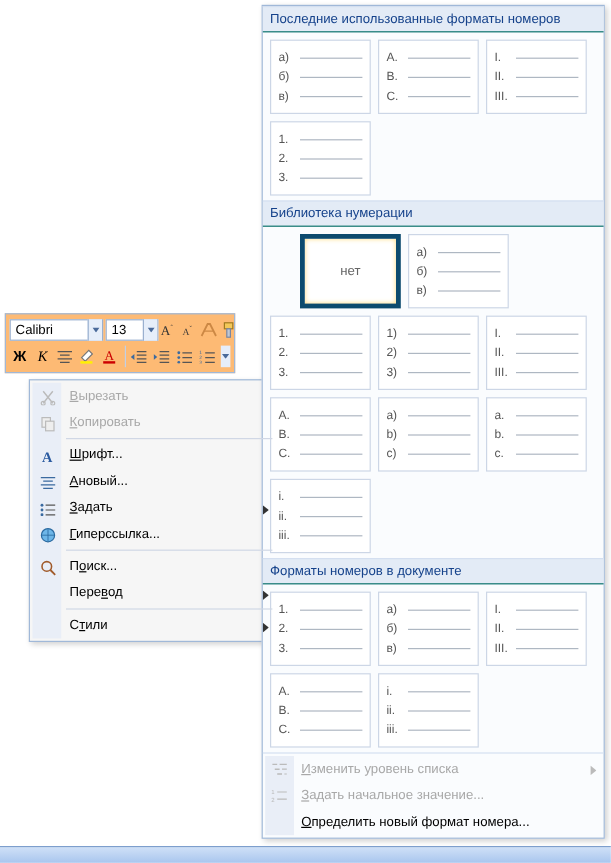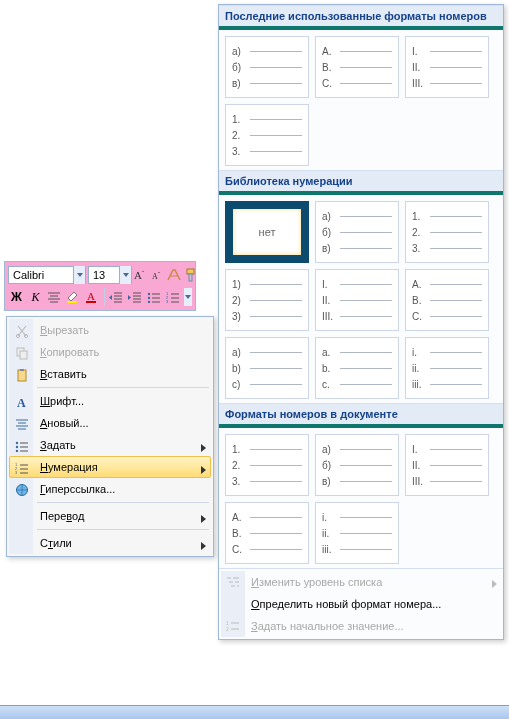--- a/index.html
+++ b/index.html
@@ -13,21 +13,21 @@
     position: relative;
     overflow: hidden;
   }
   
   .toolbar {
     position: absolute;
     left: 4px;
     top: 261px;
     width: 192px;
     border: 1px solid #a0b8d8;
-    background: #f9a8d4;
+    background: #fdba74;
     padding: 2px;
   }
   .toolbar-row { display: flex; align-items: center; gap: 2px; padding: 1px; height: 22px; }
   .font-box {
     border: 1px solid #9ab0cf;
     background: #fff;
     height: 18px;
     display: flex;
     align-items: center;
   }
@@ -37,21 +37,21 @@
     width: 12px; height: 18px; display: flex; align-items: center; justify-content: center;
     border-left: 1px solid #9ab0cf; background: #e6eefa;
   }
   .drop-btn svg { width: 6px; height: 4px; }
   .tb-btn { width: 20px; height: 20px; display:flex; align-items:center; justify-content:center; }
   .sep { width:1px; height:18px; background:#c2d0e6; margin:0 1px; }
 
   
   .ctx-menu {
     position: absolute;
-    left: 6px;
+    left: 24px;
     top: 316px;
     width: 208px;
     background: #f6f6f6;
     border: 1px solid #a0b8d8;
     box-shadow: 2px 2px 5px rgba(0,0,0,0.2);
     padding: 2px;
   }
   .ctx-gutter {
     position: absolute; left: 2px; top: 2px; bottom: 2px; width: 24px;
     background: #e9eef7;
@@ -83,38 +83,39 @@
   .num-panel {
     position: absolute;
     left: 218px; top: 4px;
     width: 286px;
     background: #fafcfe;
     border: 1px solid #a0b8d8;
     box-shadow: 2px 2px 5px rgba(0,0,0,0.2);
   }
   .panel-section-hdr {
     background: #e3ebf6;
-    font-weight: bold;
+    font-weight: normal;
     color: #15428b;
     padding: 4px 6px;
     border-top: 1px solid #d4dff0;
-    border-bottom: 4px solid #0f766e;
+    border-bottom: 1px solid #0f766e;
     font-size: 11px;
   }
   .tile-area { padding: 6px 6px 4px 6px; display: flex; flex-wrap: wrap; gap: 6px; }
   .tile {
     width: 84px; height: 62px;
     border: 1px solid #ccd6e6;
     background: #fff;
     padding: 6px 6px;
     display: flex; flex-direction: column; justify-content: space-around;
   }
   .tile.selected {
-    border: 8px solid #0c4a6e;
+    border: 4px solid #0c4a6e;
     box-shadow: 0 0 4px #ffd978 inset;
+    margin-left: 25px;
   }
   .tile.centered { align-items:center; justify-content:center; color:#666; }
   .tile-row { display:flex; align-items:center; gap:4px; }
   .tile-row .lbl { font-size:10px; color:#555; min-width:14px; }
   .tile-row .ln { flex:1; height:1px; background:#aeb7c2; }
 
   .panel-footer {
     border-top: 1px solid #d4dff0;
     padding: 2px;
     position: relative;
@@ -259,29 +260,20 @@
   </div>
   <div class="ctx-item disabled">
     <span class="ico">
         <svg width="14" height="14">
           <rect x="2" y="2" width="7" height="8" fill="#eee" stroke="#bbb"></rect>
           <rect x="5" y="5" width="7" height="8" fill="#eee" stroke="#bbb"></rect>
         </svg>
       </span>
     <span class="underline-first">Копировать</span>
   </div>
-  <div class="ctx-item">
-    <span class="ico">
-        <svg width="14" height="14">
-          <rect x="3" y="2" width="8" height="11" fill="#f6d98a" stroke="#b38a2a"></rect>
-          <rect x="5" y="1" width="4" height="2" fill="#888"></rect>
-        </svg>
-      </span>
-    <span class="underline-first">Вставить</span>
-  </div>
   <div class="ctx-sep"></div>
   <div class="ctx-item">
     <span class="ico">
         <svg width="14" height="14">
           <text x="2" y="12" font-size="12" font-family="serif" fill="#2a5aa0" font-weight="bold">A</text>
         </svg>
       </span>
     <span class="underline-first">Шрифт...</span>
   </div>
   <div class="ctx-item">
@@ -299,44 +291,39 @@
           <circle cx="2" cy="7" r="1.2" fill="#3a6aa0"></circle>
           <circle cx="2" cy="11" r="1.2" fill="#3a6aa0"></circle>
           <path d="M5 3 H13 M5 7 H13 M5 11 H13" stroke="#555"></path>
         </svg>
       </span>
     <span class="underline-first">Задать</span>
     <span class="arrow"><svg width="5" height="8">
           <path d="M0 0 L5 4 L0 8 Z" fill="#333"></path>
         </svg></span>
   </div>
-  <div class="ctx-item highlight">
-    <span class="ico">
-        <svg width="14" height="12">
-          <text x="0" y="4" font-size="4" fill="#3a6aa0">1</text>
-          <text x="0" y="8" font-size="4" fill="#3a6aa0">2</text>
-          <text x="0" y="12" font-size="4" fill="#3a6aa0">3</text>
-          <path d="M5 3 H13 M5 7 H13 M5 11 H13" stroke="#555"></path>
-        </svg>
-      </span>
-    <span class="underline-first">Нумерация</span>
-    <span class="arrow"><svg width="5" height="8">
-          <path d="M0 0 L5 4 L0 8 Z" fill="#333"></path>
-        </svg></span>
-  </div>
   <div class="ctx-item">
     <span class="ico">
         <svg width="14" height="14">
           <circle cx="7" cy="7" r="5.5" fill="#6db6e8" stroke="#2a6aa0"></circle>
           <path d="M2 7 H12 M7 2 V12" stroke="#2a6aa0" stroke-width="0.7"></path>
         </svg>
       </span>
     <span><span style="text-decoration:underline;">Г</span>иперссылка...</span>
   </div>
   <div class="ctx-sep"></div>
+  <div class="ctx-item">
+    <span class="ico">
+        <svg width="14" height="14">
+          <circle cx="6" cy="6" r="4" fill="none" stroke="#a05a2a" stroke-width="1.3"></circle>
+          <path d="M9 9 L13 13" stroke="#a05a2a" stroke-width="1.5"></path>
+        </svg>
+      </span>
+    <span>П<span style="text-decoration:underline;">о</span>иск...</span>
+  </div>
   <div class="ctx-item">
     <span>Пере<span style="text-decoration:underline;">в</span>од</span>
     <span class="arrow"><svg width="5" height="8">
           <path d="M0 0 L5 4 L0 8 Z" fill="#333"></path>
         </svg></span>
   </div>
   <div class="ctx-sep"></div>
   <div class="ctx-item">
     <span>С<span style="text-decoration:underline;">т</span>или</span>
     <span class="arrow"><svg width="5" height="8">
@@ -606,29 +593,29 @@
           <svg width="14" height="12">
             <path d="M1 2 H5 M3 6 H7 M5 10 H9" stroke="#bbb" stroke-width="1.2"></path>
             <path d="M7 2 H13 M9 6 H13 M11 10 H13" stroke="#bbb"></path>
           </svg>
         </span>
       <span class="underline-first">Изменить уровень списка</span>
       <span class="arrow"><svg width="5" height="8">
             <path d="M0 0 L5 4 L0 8 Z" fill="#bbb"></path>
           </svg></span>
     </div>
-    <div class="pf-item">
-      <span class="underline-first">Определить новый формат номера...</span>
-    </div>
     <div class="pf-item disabled">
       <span class="ico">
           <svg width="14" height="12">
             <text x="0" y="5" font-size="5" fill="#bbb">1</text>
             <text x="0" y="11" font-size="5" fill="#bbb">2</text>
             <path d="M5 3 H13 M5 9 H13" stroke="#bbb"></path>
           </svg>
         </span>
       <span class="underline-first">Задать начальное значение...</span>
     </div>
+    <div class="pf-item">
+      <span class="underline-first">Определить новый формат номера...</span>
+    </div>
   </div>
 </div>
 
 <div class="statusbar"></div>
 
 </body></html>

